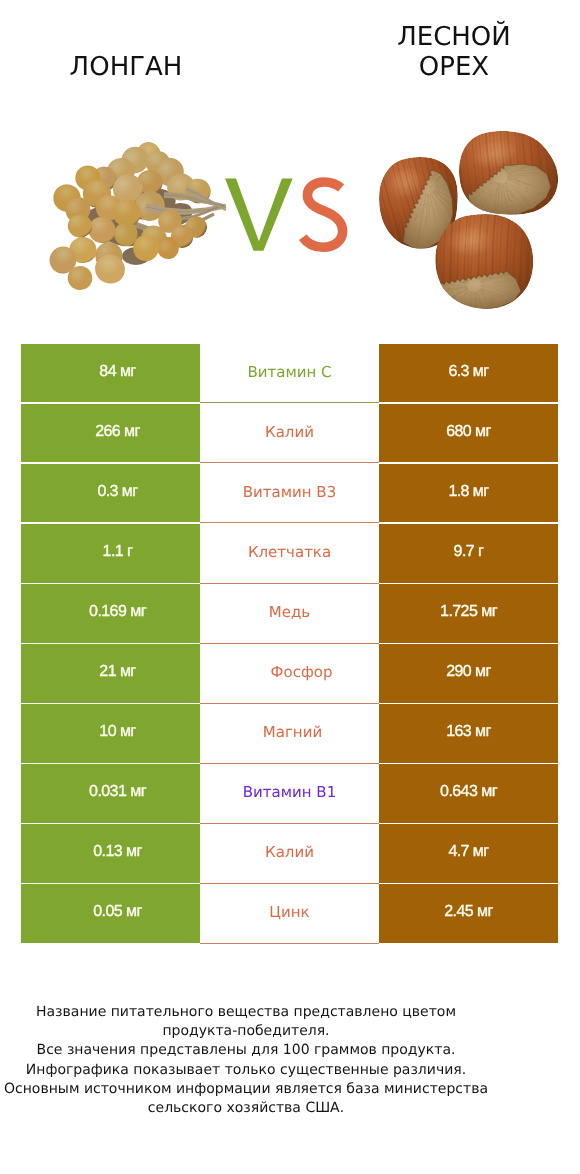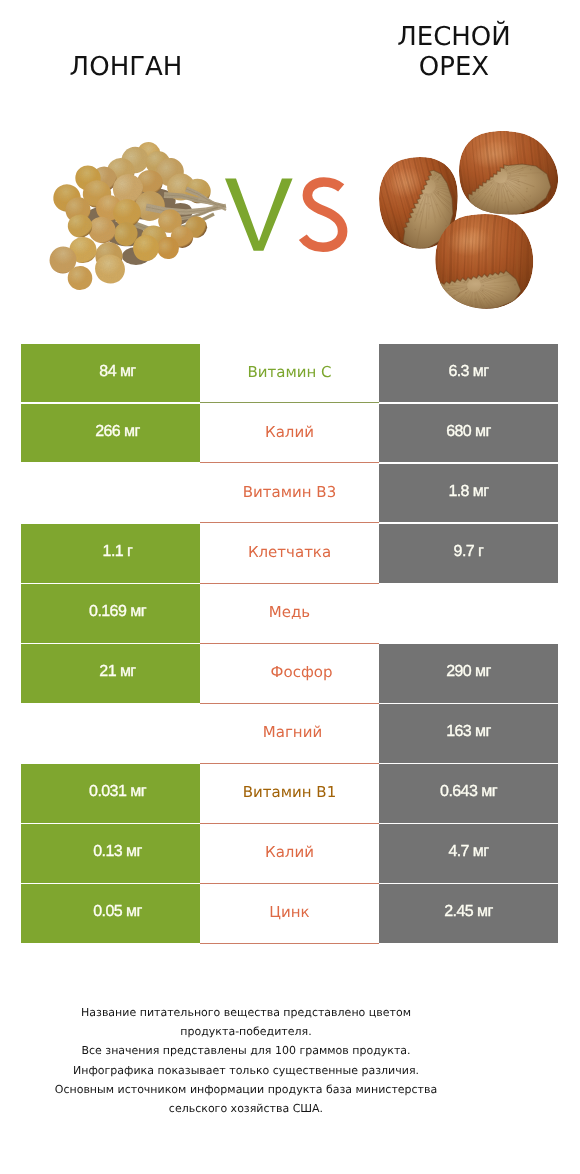--- a/index.html
+++ b/index.html
@@ -27,31 +27,31 @@
   .vs{position:absolute;left:0;top:0;width:580px;height:300px;}
   .photo{position:absolute;}
   #photo-left{left:0;top:0;width:580px;height:320px;}
   #photo-right{left:0;top:0;width:580px;height:330px;}
 
   
   .table{position:absolute;left:21px;top:344px;width:537px;}
   .row{position:relative;height:58.4px;margin-bottom:1.67px;}
   .cell{position:absolute;top:0;height:58.4px;display:flex;align-items:center;justify-content:center;}
   .cell-l{left:0;width:193px;background:#7FA62F;}
-  .cell-r{left:358px;width:179px;background:#737373;}
+  .cell-r{left:358px;width:179px;background:#a16207;}
   .cell-m{left:179px;width:179px;background:#ffffff;}
   .val{color:#fdfdf2;font-family:"Liberation Sans",sans-serif;font-size:16px;font-weight:400;
        -webkit-text-stroke:0.35px #fdfdf2;letter-spacing:-0.55px;margin-top:-3px;}
   .nut{font-family:"DejaVu Sans",sans-serif;font-size:15px;font-weight:400;margin-top:-3px;}
   .row .divider{position:absolute;left:179px;width:179px;bottom:-1px;height:1px;}
 
   
   .footer{
     position:absolute;left:0;top:1003.3px;width:492px;text-align:center;
-    color:#151515;font-family:"DejaVu Sans",sans-serif;font-size:11px;line-height:19.1px;
+    color:#151515;font-family:"DejaVu Sans",sans-serif;font-size:14px;line-height:19.1px;
   }
 </style>
 </head>
 <body>
 
 <div class="page">
 
   <div class="hdr-title" id="title-left">ЛОНГАН</div>
   <div class="hdr-title" id="title-right">
     <div>ЛЕСНОЙ</div>
@@ -961,20 +961,23 @@
         </div>
         <div class="cell cell-m">
           <span class="nut" style="color: rgb(222, 106, 69);">Калий</span>
         </div>
         <div class="cell cell-r">
           <span class="val">680 мг</span>
         </div>
         <div class="divider" style="background: rgb(205, 126, 102);"></div>
       </div>
       <div class="row">
+        <div class="cell cell-l">
+          <span class="val">0.3 мг</span>
+        </div>
         <div class="cell cell-m">
           <span class="nut" style="color: rgb(222, 106, 69);">Витамин B3</span>
         </div>
         <div class="cell cell-r">
           <span class="val">1.8 мг</span>
         </div>
         <div class="divider" style="background: rgb(205, 126, 102);"></div>
       </div>
       <div class="row">
         <div class="cell cell-l">
@@ -988,49 +991,55 @@
         </div>
         <div class="divider" style="background: rgb(205, 126, 102);"></div>
       </div>
       <div class="row">
         <div class="cell cell-l">
           <span class="val">0.169 мг</span>
         </div>
         <div class="cell cell-m">
           <span class="nut" style="color: rgb(222, 106, 69);">Медь</span>
         </div>
+        <div class="cell cell-r">
+          <span class="val">1.725 мг</span>
+        </div>
         <div class="divider" style="background: rgb(205, 126, 102);"></div>
       </div>
       <div class="row">
         <div class="cell cell-l">
           <span class="val">21 мг</span>
         </div>
         <div class="cell cell-m">
           <span class="nut" style="color: rgb(222, 106, 69); margin-left: 24px;">Фосфор</span>
         </div>
         <div class="cell cell-r">
           <span class="val">290 мг</span>
         </div>
         <div class="divider" style="background: rgb(205, 126, 102);"></div>
       </div>
       <div class="row">
+        <div class="cell cell-l">
+          <span class="val">10 мг</span>
+        </div>
         <div class="cell cell-m">
           <span class="nut" style="color: rgb(222, 106, 69); margin-left: 6px;">Магний</span>
         </div>
         <div class="cell cell-r">
           <span class="val">163 мг</span>
         </div>
         <div class="divider" style="background: rgb(205, 126, 102);"></div>
       </div>
       <div class="row">
         <div class="cell cell-l">
           <span class="val">0.031 мг</span>
         </div>
         <div class="cell cell-m">
-          <span class="nut" style="color: #a16207;">Витамин B1</span>
+          <span class="nut" style="color: #6d28d9;">Витамин B1</span>
         </div>
         <div class="cell cell-r">
           <span class="val">0.643 мг</span>
         </div>
         <div class="divider" style="background: rgb(205, 126, 102);"></div>
       </div>
       <div class="row">
         <div class="cell cell-l">
           <span class="val">0.13 мг</span>
         </div>
@@ -1054,17 +1063,17 @@
         </div>
         <div class="divider" style="background: rgb(205, 126, 102);"></div>
       </div>
     </div>
 
   <div class="footer" id="footer-note">
       <div>Название питательного вещества представлено цветом</div>
       <div>продукта-победителя.</div>
       <div>Все значения представлены для 100 граммов продукта.</div>
       <div>Инфографика показывает только существенные различия.</div>
-      <div>Основным источником информации продукта база министерства</div>
+      <div>Основным источником информации является база министерства</div>
       <div>сельского хозяйства США.</div>
     </div>
 
 </div>
 
 </body></html>

